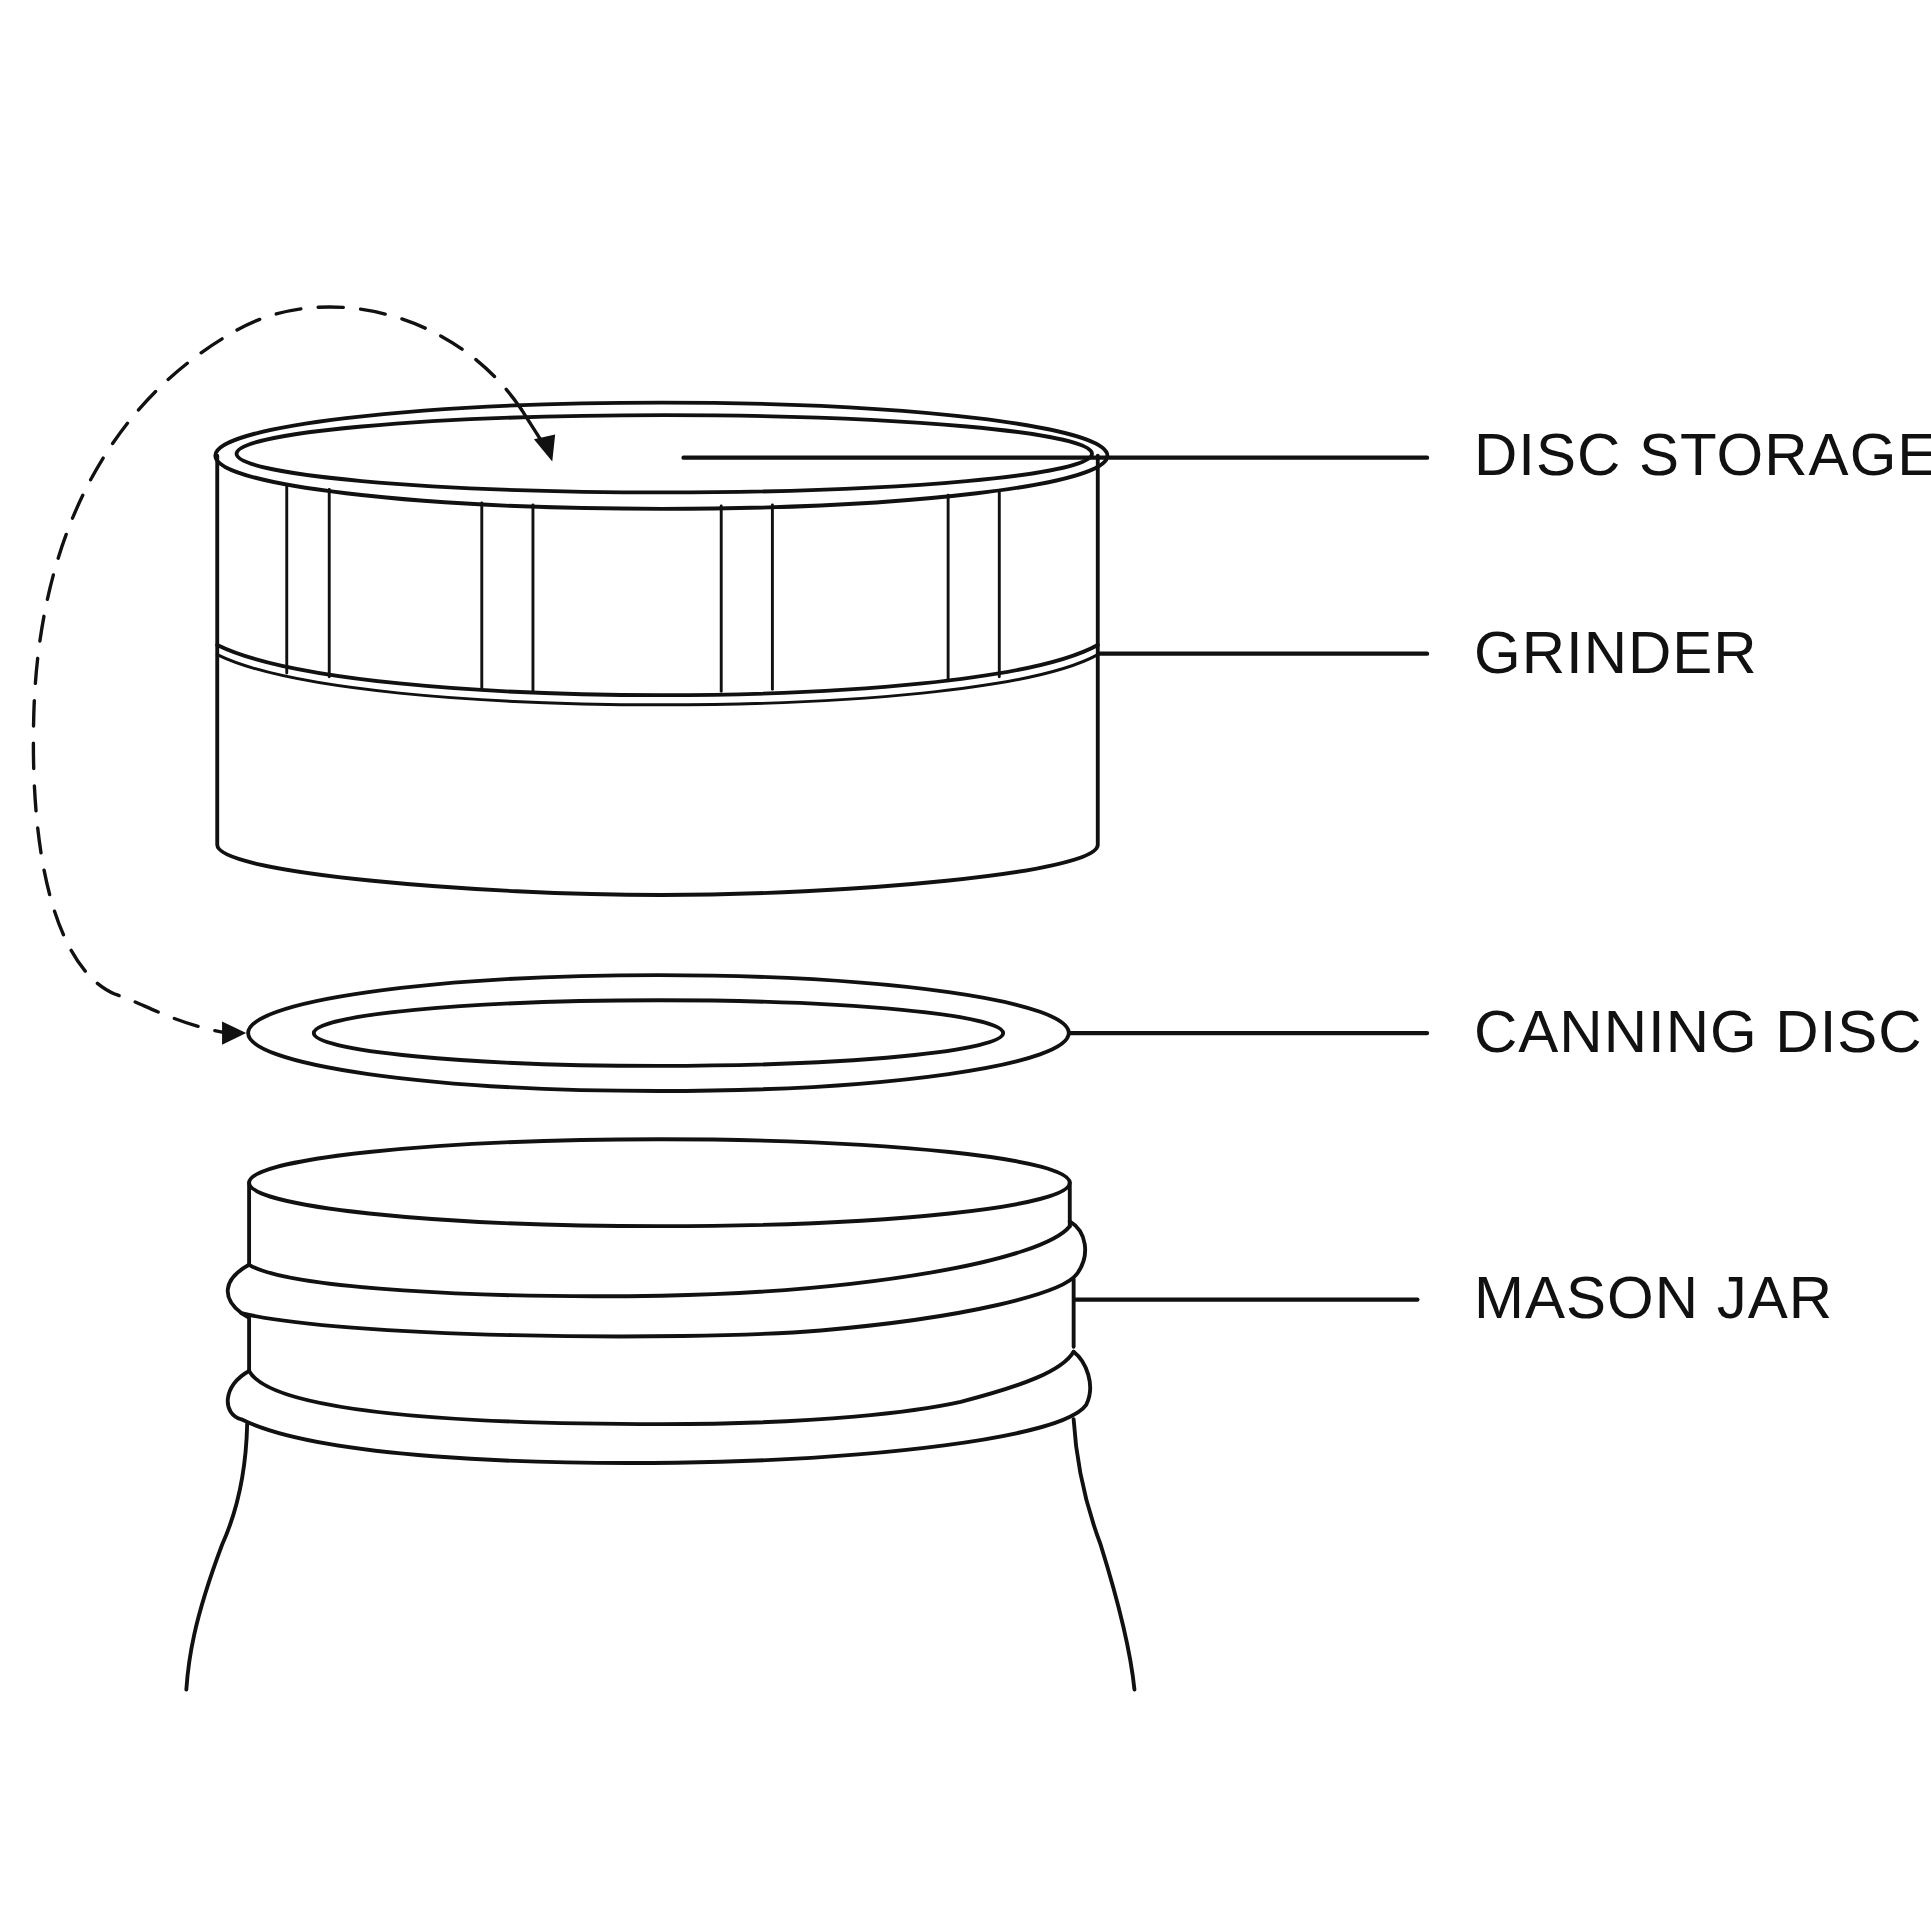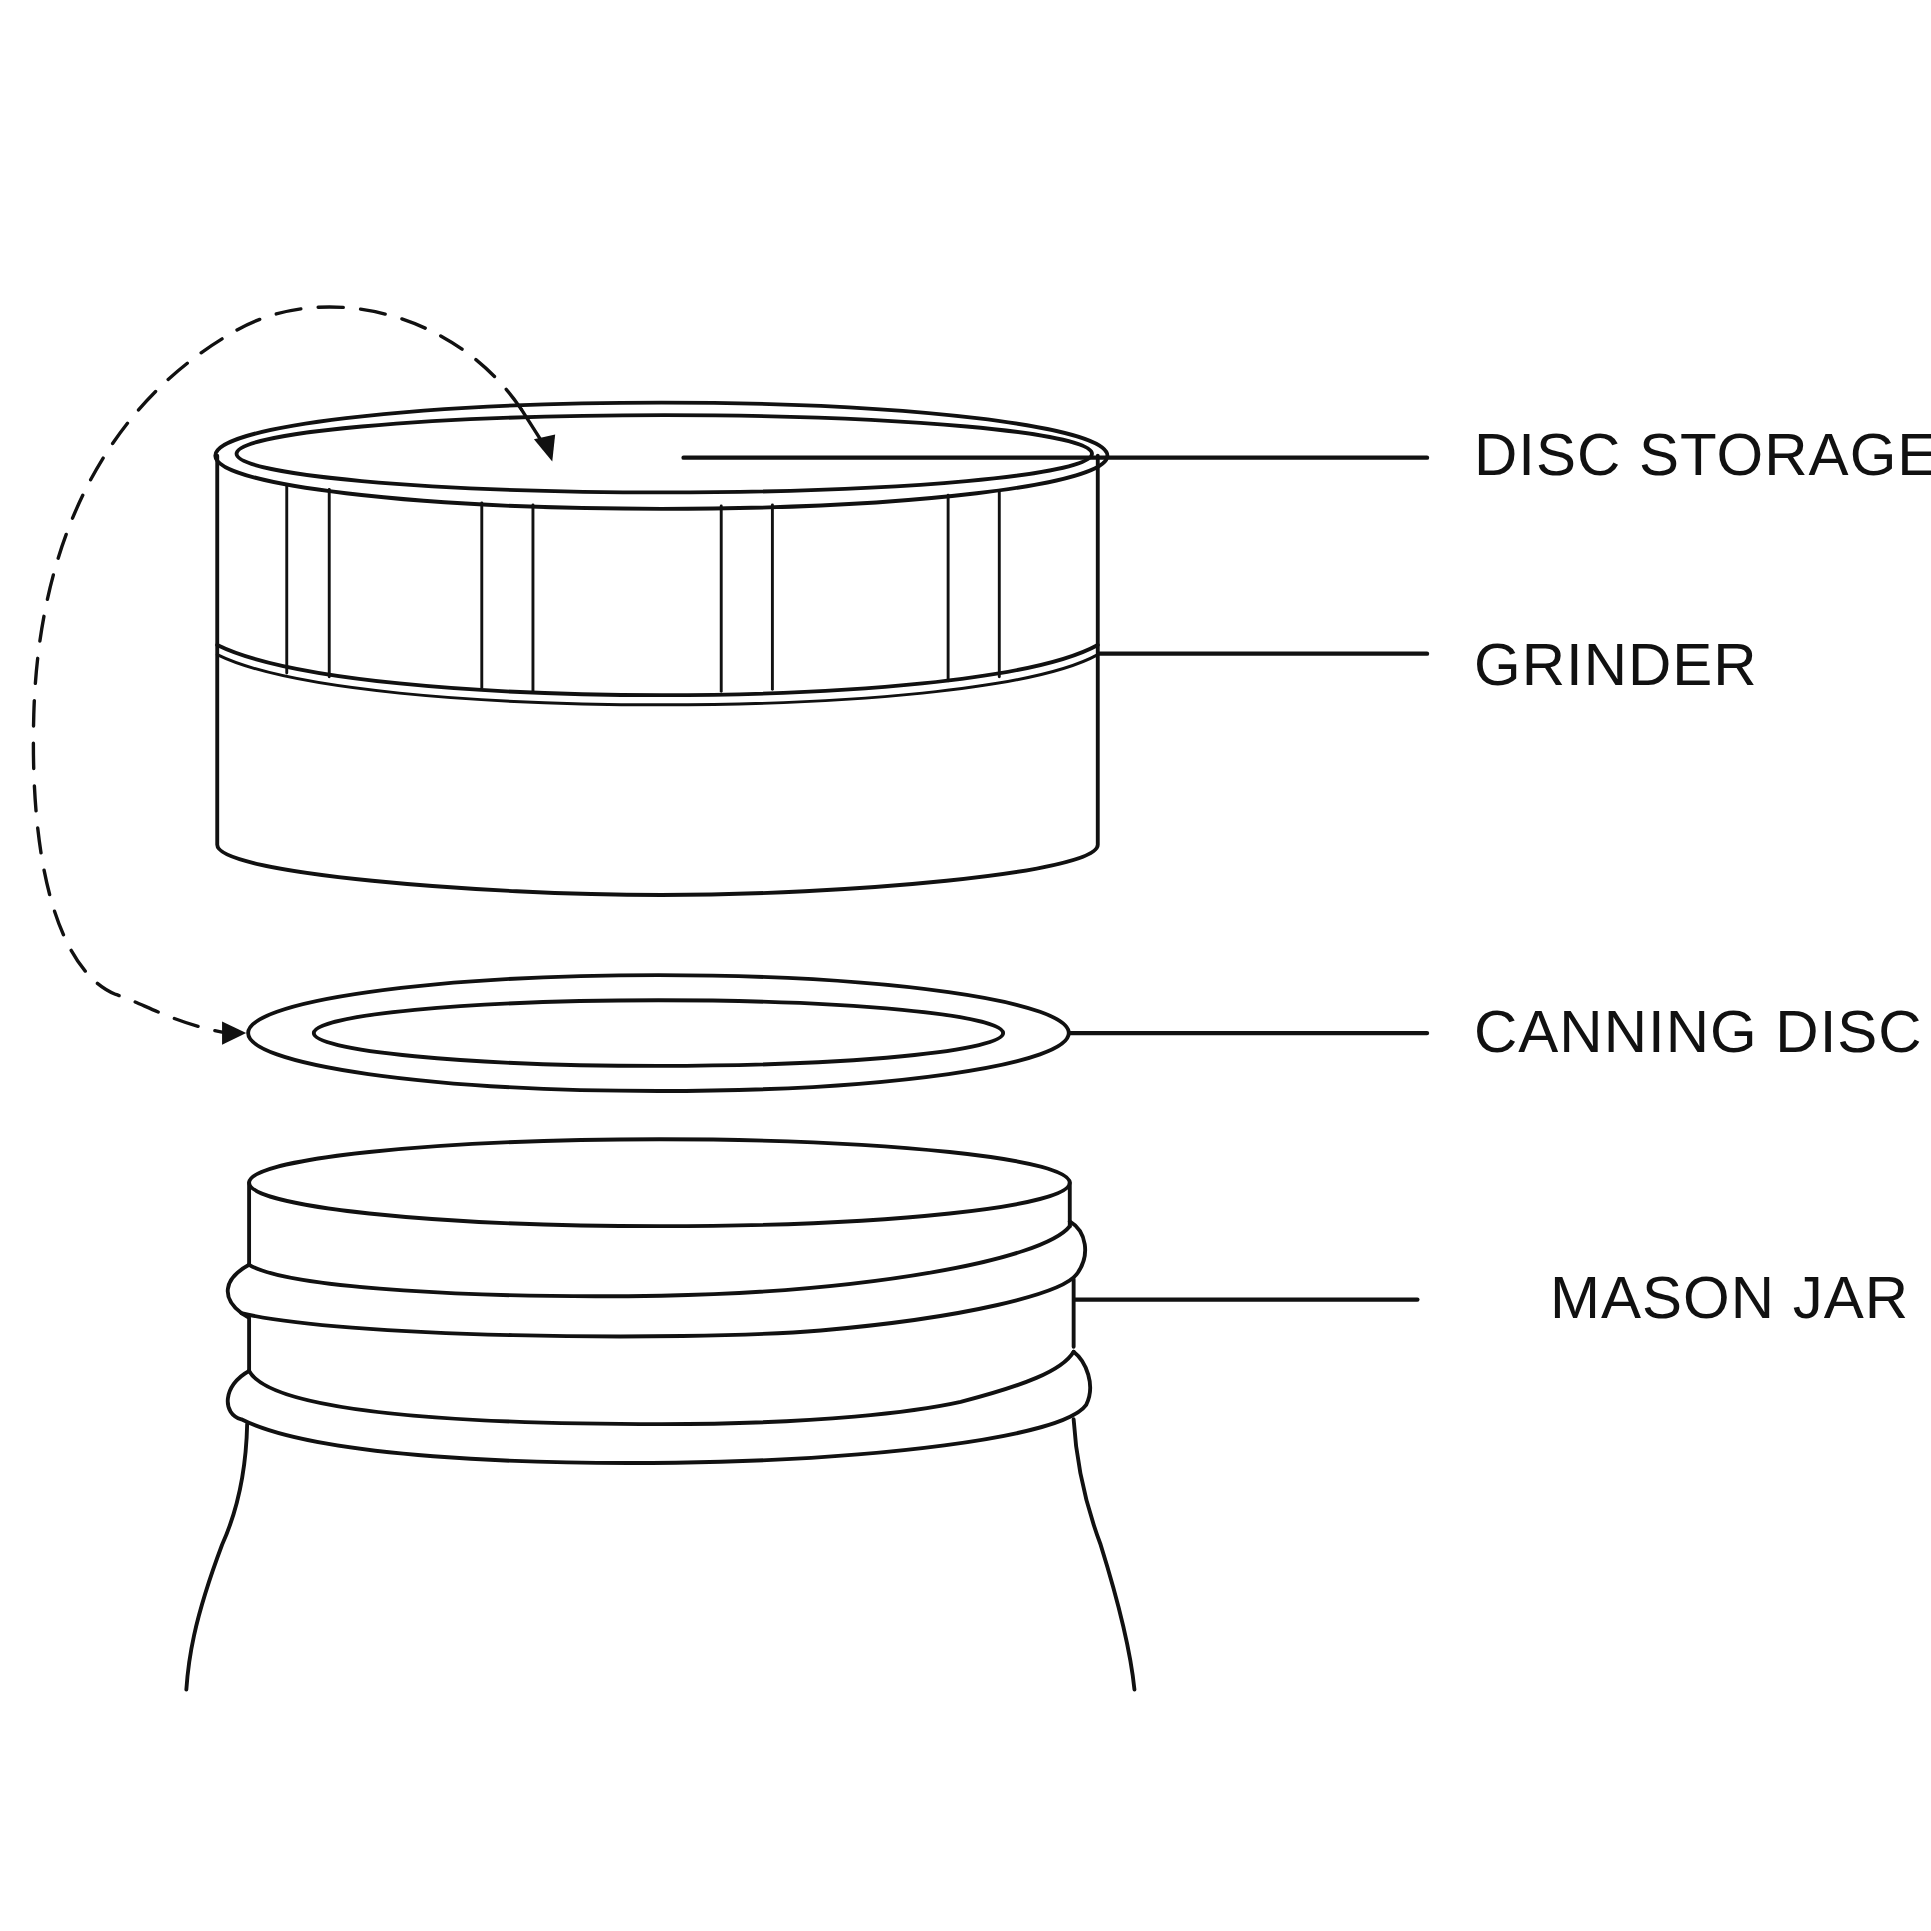--- a/index.html
+++ b/index.html
@@ -55,17 +55,17 @@
 
   <g stroke-width="4.5">
     <line x1="708" y1="474" x2="1478" y2="474"></line>
     <line x1="1138" y1="677" x2="1478" y2="677"></line>
     <line x1="1108" y1="1070" x2="1478" y2="1070"></line>
     <line x1="1113" y1="1346" x2="1468" y2="1346"></line>
   </g>
 </svg>
 
 <div class="label" style="left:1474px;top:425px;">DISC STORAGE</div>
-<div class="label" style="left:1474px;top:623px;margin-top:12px;">GRINDER</div>
+<div class="label" style="left:1474px;top:623px;">GRINDER</div>
 <div class="label" style="left:1474px;top:1002px;">CANNING DISC</div>
-<div class="label" style="left:1550px;top:1268px;text-align:center;">MASON JAR</div>
+<div class="label" style="left:1474px;top:1268px;text-align:center;">MASON JAR</div>
 </div>
 
 
 </body></html>

